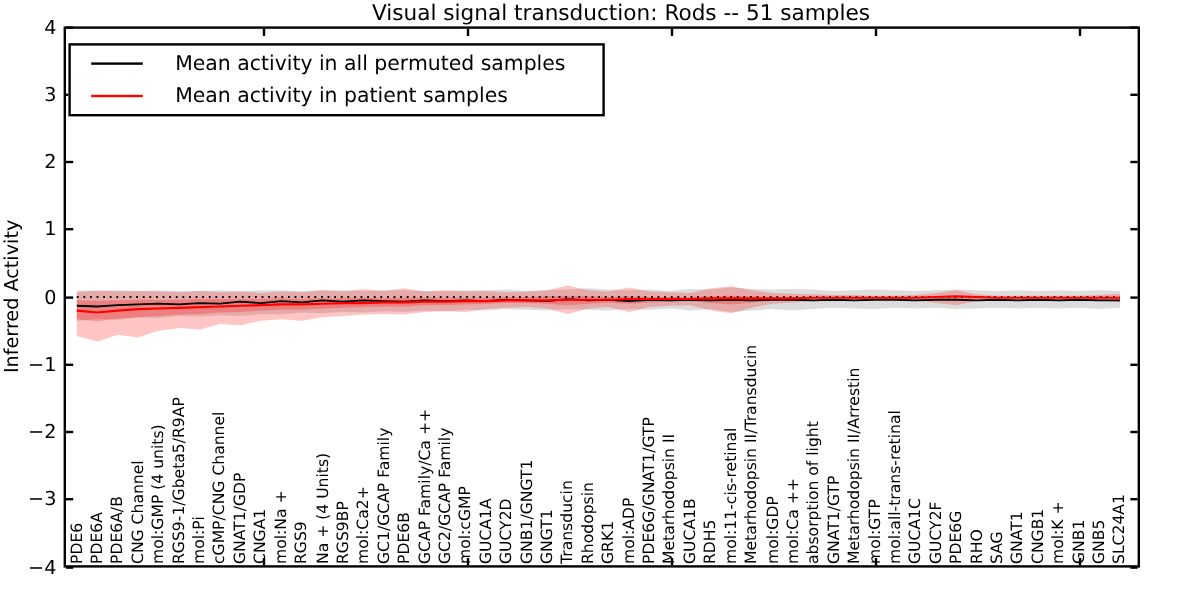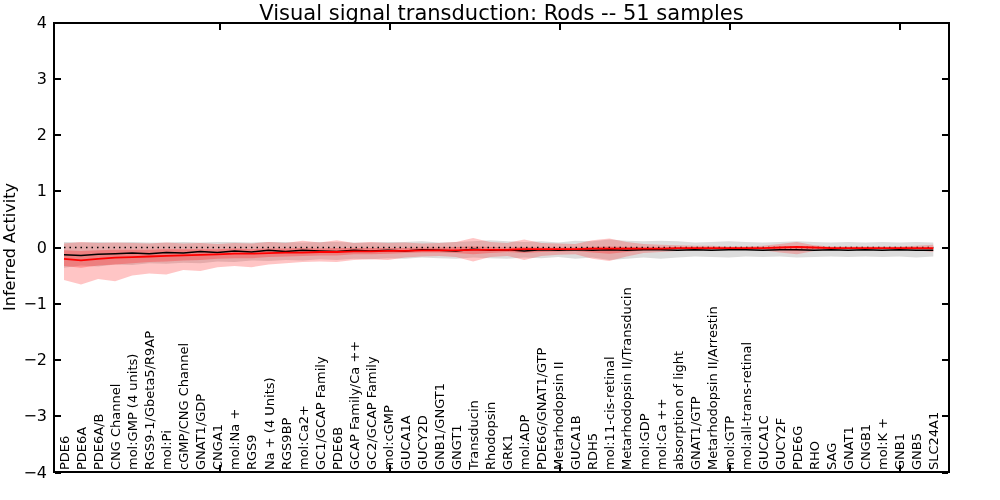--- a/index.html
+++ b/index.html
@@ -1,20 +1,20 @@
 <!DOCTYPE html>
 <html><head>
 <meta charset="utf-8">
 <style>
   html,body{margin:0;padding:0;background:#fff;}
   #figure{position:relative;width:1000px;height:500px;background:#fff;
           font-family:"DejaVu Sans","Liberation Sans",sans-serif;color:#000;overflow:hidden;}
   #plot-box{position:absolute;left:53px;top:22px;width:893px;height:447px;border:2px solid #000;background:#fff;}
   #plot-svg{position:absolute;left:53px;top:22px;}
-  #chart-title{position:absolute;left:53px;top:1px;width:897px;text-align:center;font-size:21px;}
+  #chart-title{position:absolute;left:69px;top:1px;width:897px;text-align:center;font-size:18px;}
   #x-axis-title{position:absolute;left:53px;top:479px;width:897px;text-align:center;font-size:16px;}
   #y-axis-title{position:absolute;left:-71px;top:238px;width:160px;height:18px;text-align:center;
                 font-size:16px;transform:rotate(-90deg);}
   .ytick-label{position:absolute;left:0;width:47px;height:20px;line-height:20px;text-align:right;font-size:16px;}
   .tick{position:absolute;background:#000;}
   .xcat{position:absolute;font-size:13px;line-height:14px;white-space:nowrap;
         transform-origin:0 0;transform:rotate(-90deg);}
   #legend{position:absolute;left:57px;top:36px;width:447px;height:61px;border:2px solid #000;background:#fff;
           display:flex;flex-direction:column;justify-content:space-around;padding:2px 0;box-sizing:border-box;}
   .legend-row{display:flex;align-items:center;height:28px;}
@@ -127,13 +127,23 @@
       <div class="xcat" style="left: 842.07px; top: 470px;">GNAT1</div>
       <div class="xcat" style="left: 859.115px; top: 470px;">CNGB1</div>
       <div class="xcat" style="left: 876.16px; top: 470px;">mol:K +</div>
       <div class="xcat" style="left: 893.205px; top: 470px;">GNB1</div>
       <div class="xcat" style="left: 910.25px; top: 470px;">GNB5</div>
       <div class="xcat" style="left: 927.295px; top: 470px;">SLC24A1</div>
     </div>
 
   <div id="y-axis-title">Inferred Activity</div>
 
+  <div id="legend">
+    <div class="legend-row">
+      <span class="legend-line" style="border-top-color: rgb(0, 0, 0);"></span>
+      <span class="legend-label">Mean activity in all permuted samples</span>
+    </div>
+    <div class="legend-row">
+      <span class="legend-line" style="border-top-color: rgb(255, 0, 0);"></span>
+      <span class="legend-label">Mean activity in patient samples</span>
+    </div>
+  </div>
 </div>
 
 </body></html>

